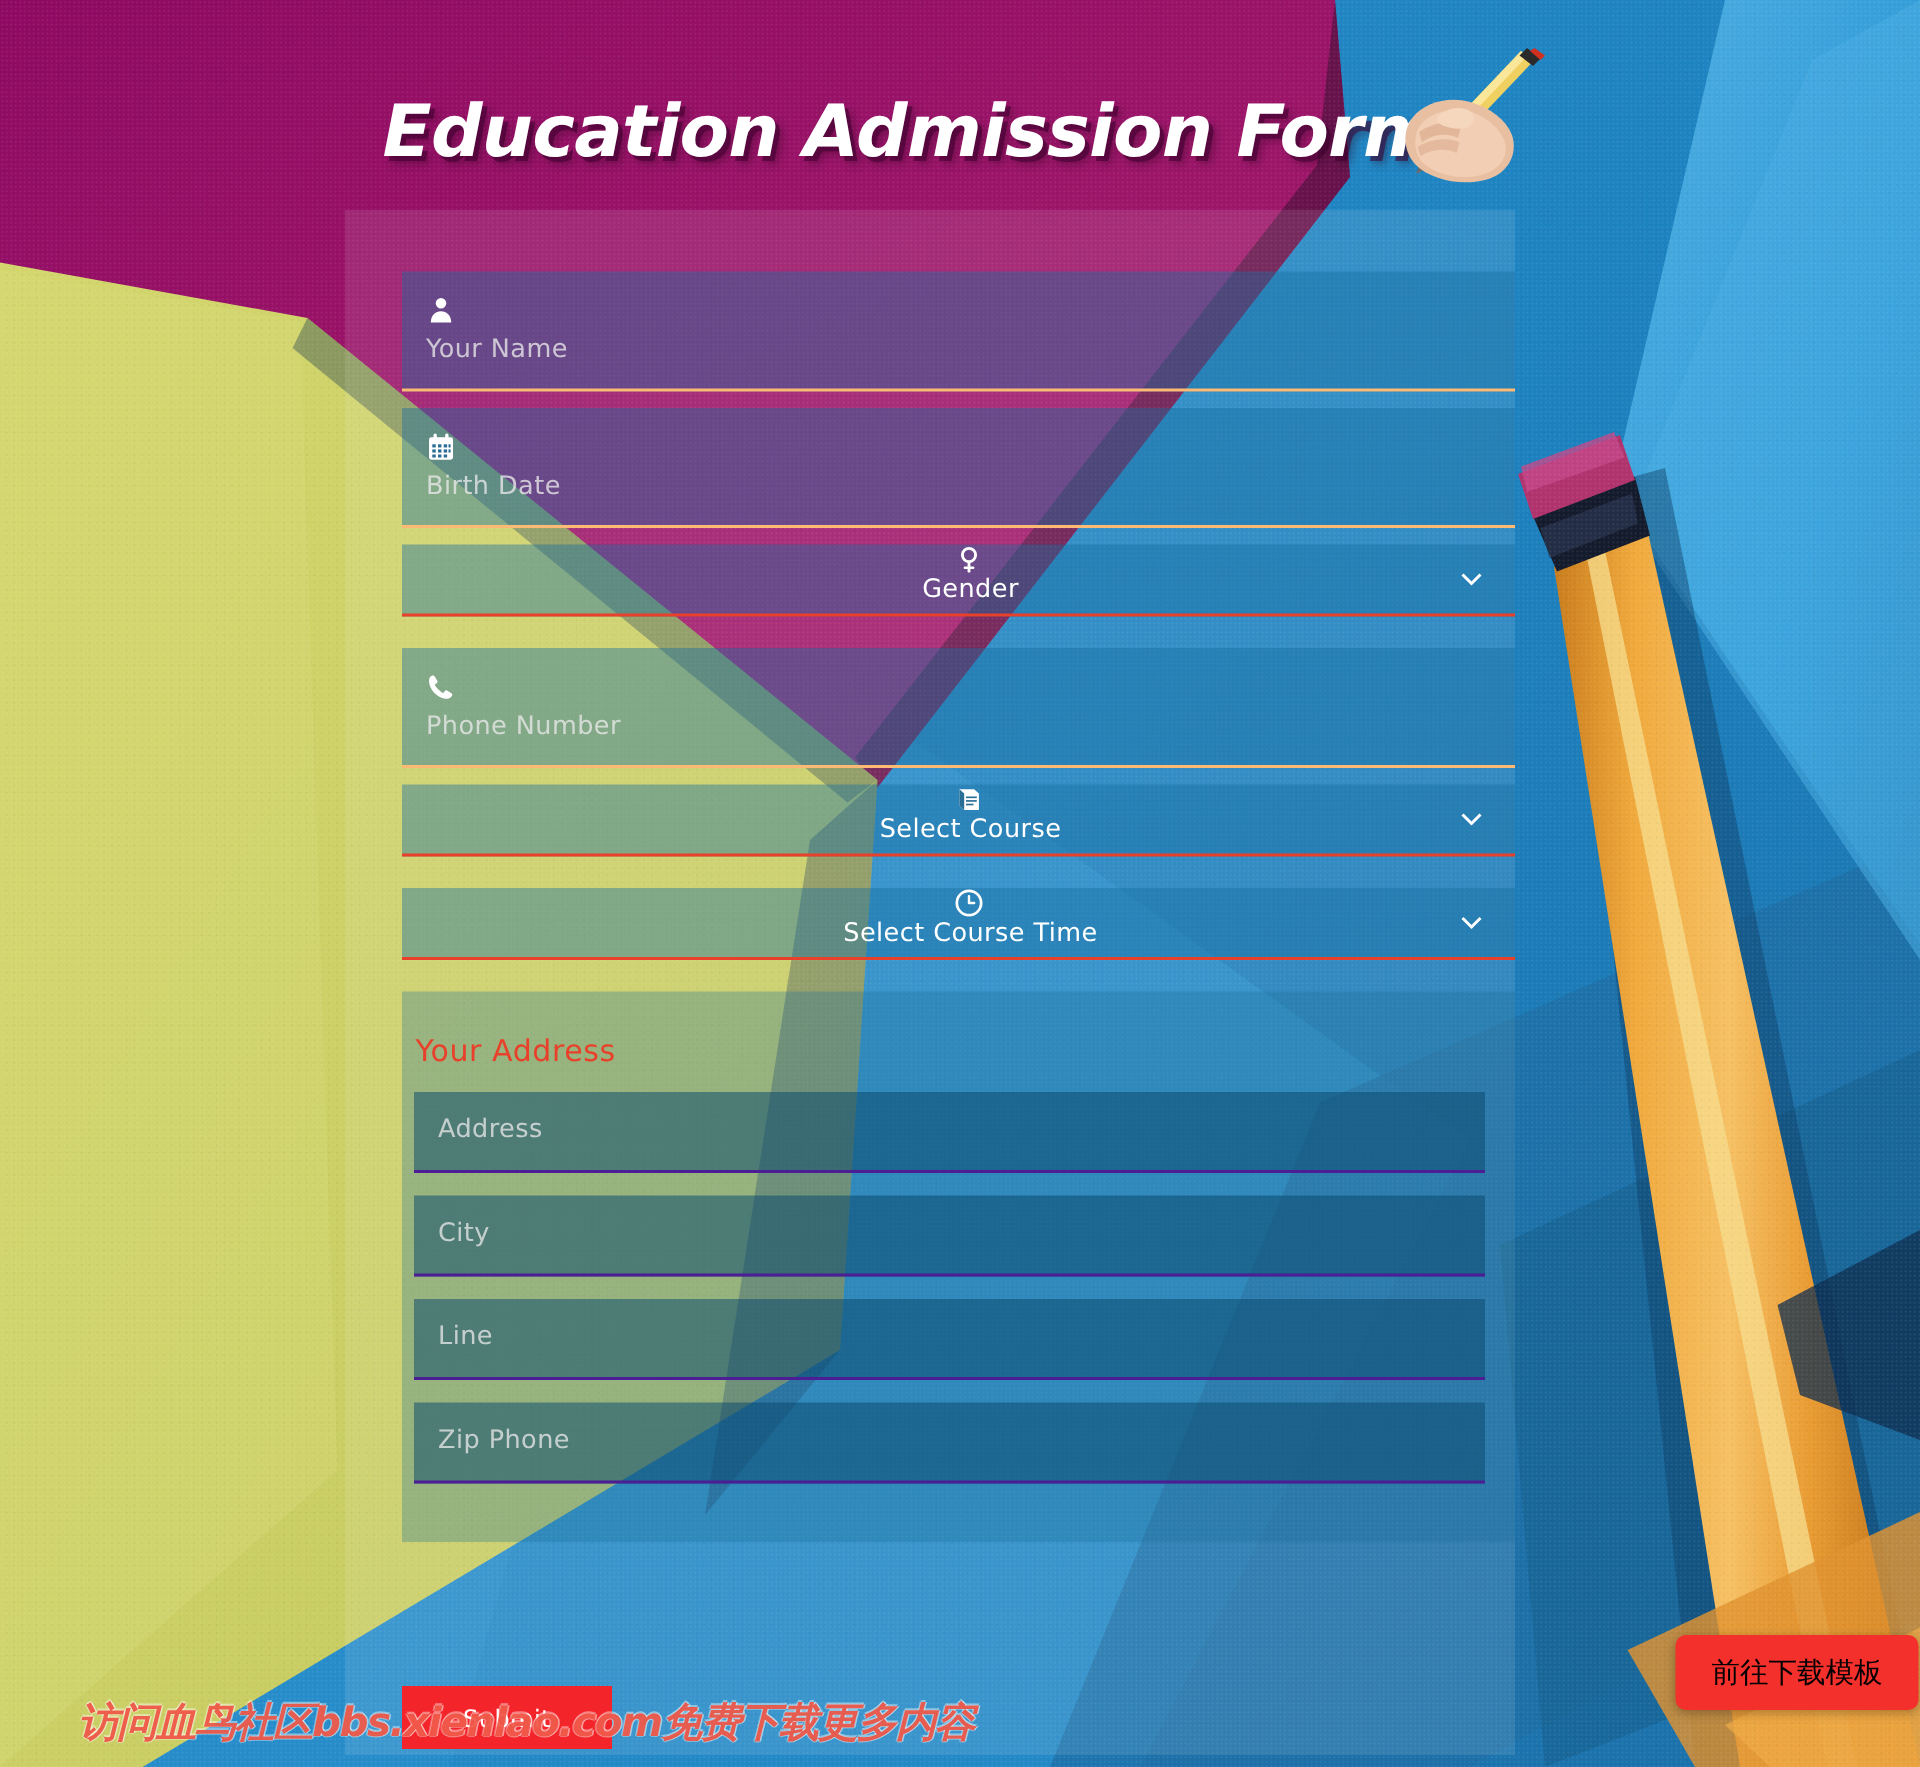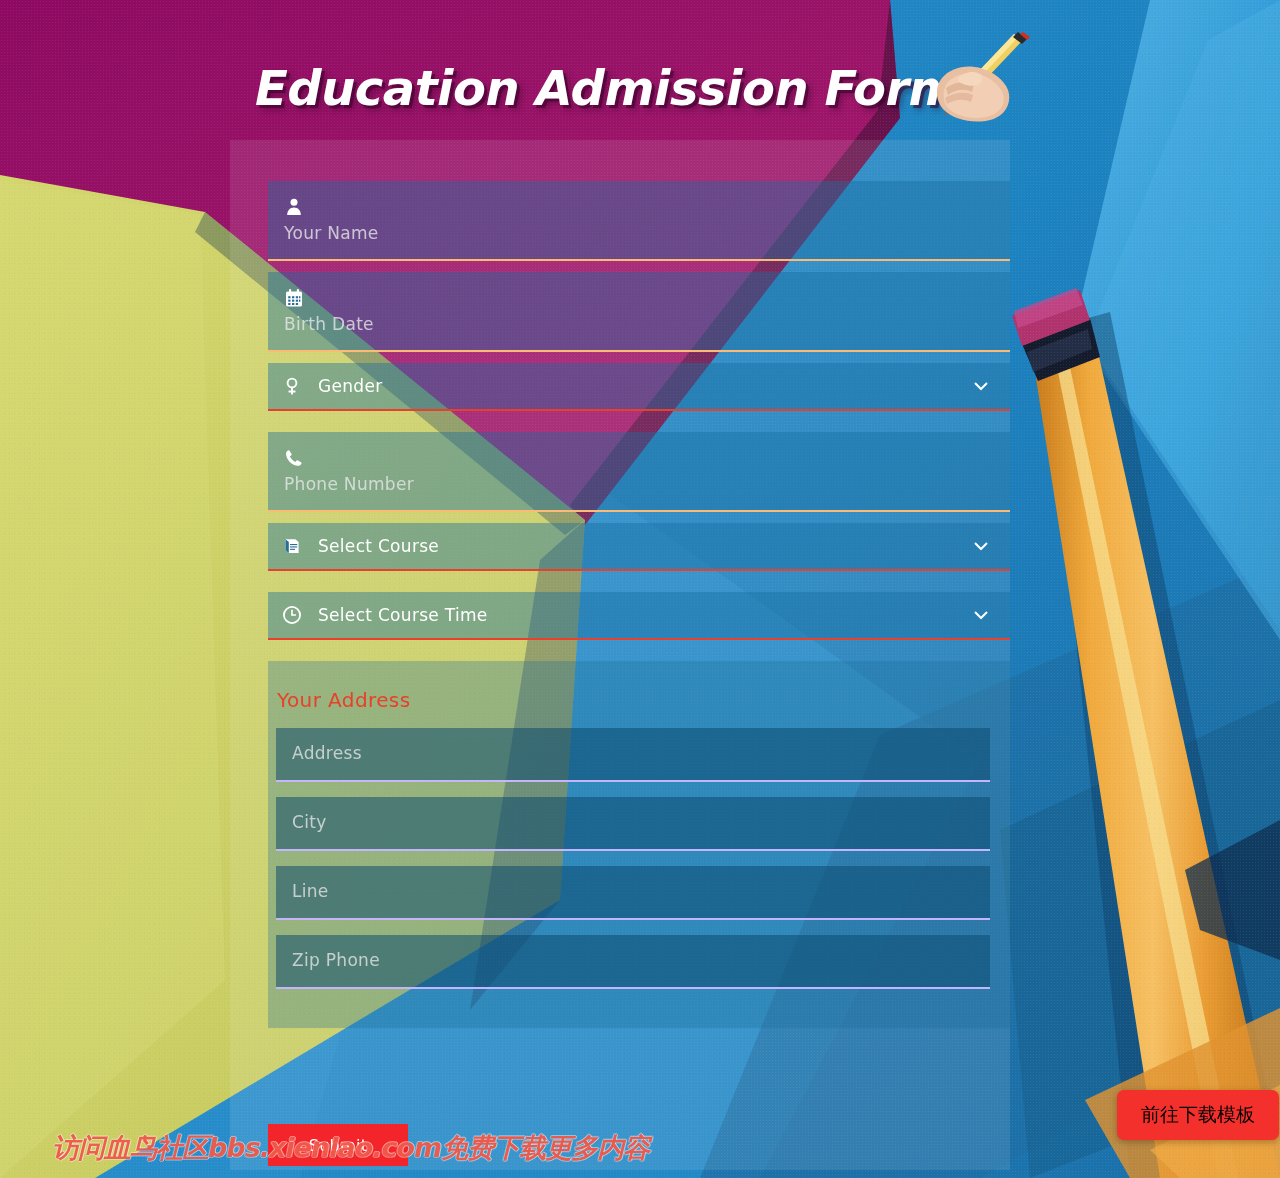--- a/index.html
+++ b/index.html
@@ -102,20 +102,21 @@
   
   .select-row {
     position: relative;
     width: 742px;
     height: 48px;
     background: rgba(22,110,160,.42);
     border-bottom: 2px solid #e8402a;
     margin-bottom: 21px;
     display: flex;
     align-items: center;
+    flex-direction: column;
   }
   .select-row .ic {
     margin-left: 14px;
     width: 20px; height: 20px;
     display: block;
   }
   .select-row .ic svg { display: block; width: 20px; height: 20px; fill: #ffffff; }
   .select-row .lbl {
     margin-left: 16px;
     font-size: 17px;
@@ -142,21 +143,21 @@
     font-size: 20px;
     color: #e8402a;
     margin: 9px 0 16px 1px;
     letter-spacing: .4px;
   }
   .addr-field {
     position: relative;
     width: 714px;
     height: 54px;
     background: rgba(10,72,110,.52);
-    border-bottom: 2px solid #c4b5fd;
+    border-bottom: 2px solid #4c1d95;
     margin-bottom: 15px;
   }
   .addr-field .ph {
     position: absolute;
     left: 16px; top: 50%;
     transform: translateY(-55%);
     font-size: 17px;
     color: rgba(228,228,228,.80);
     letter-spacing: .3px;
   }

